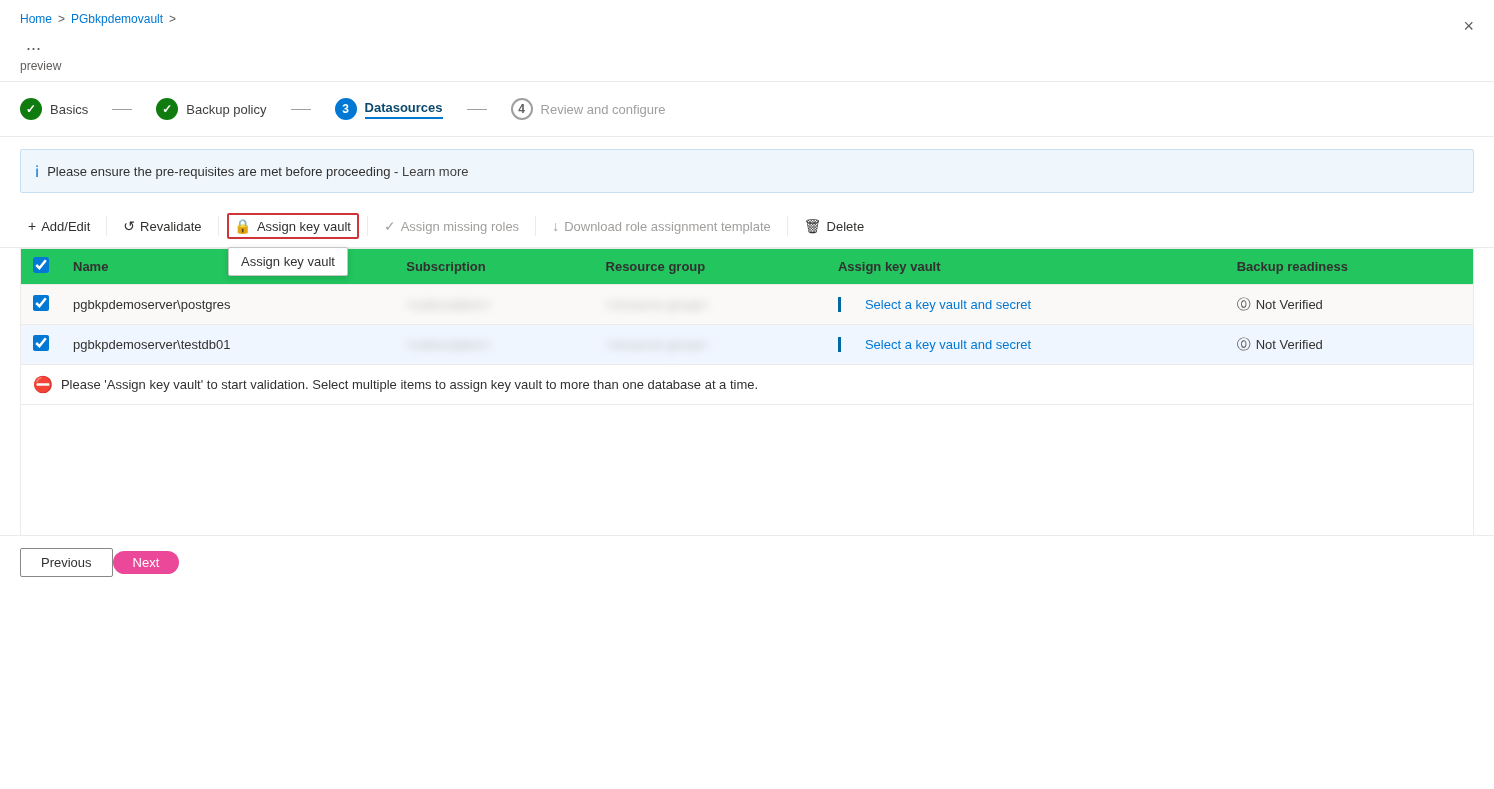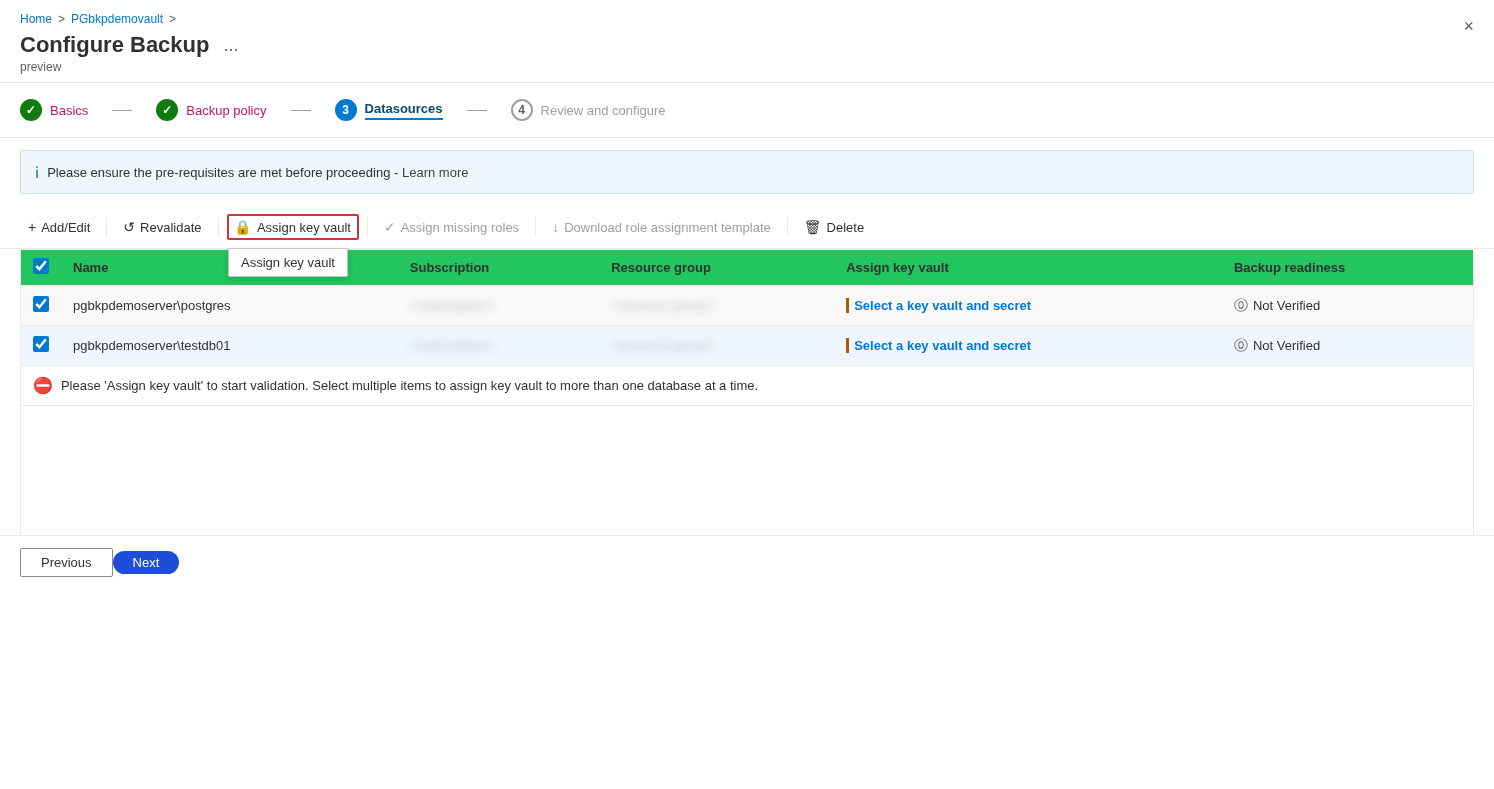--- a/index.html
+++ b/index.html
@@ -18,21 +18,21 @@
     .preview-label { font-size: 12px; color: #605e5c; margin-top: 2px; }
     .close-btn { position: absolute; top: 16px; right: 20px; background: none; border: none; cursor: pointer; font-size: 18px; color: #605e5c; }
 
     
     .steps-bar { display: flex; align-items: center; padding: 16px 20px; gap: 0; border-bottom: 1px solid #edebe9; }
     .step { display: flex; align-items: center; gap: 8px; margin-right: 24px; cursor: pointer; }
     .step-circle { width: 22px; height: 22px; border-radius: 50%; display: flex; align-items: center; justify-content: center; font-size: 12px; font-weight: 600; flex-shrink: 0; }
     .step-circle.completed { background: #107c10; color: #fff; }
     .step-circle.active { background: #0078d4; color: #fff; border: 2px solid #0078d4; }
     .step-circle.inactive { background: #fff; color: #605e5c; border: 2px solid #a19f9d; }
-    .step-label { font-size: 13px; color: #be185d; }
+    .step-label { font-size: 13px; color: #404040; }
     .step-label.active { font-weight: 600; color: #0c4a6e; border-bottom: 2px solid #0078d4; padding-bottom: 2px; }
     .step-label.inactive { color: #a19f9d; }
     .step-divider { width: 20px; height: 1px; background: #a19f9d; margin-right: 24px; }
 
     
     .info-bar { background: #eff6fc; border: 1px solid #c7e0f4; margin: 12px 20px; padding: 10px 14px; display: flex; align-items: center; gap: 8px; border-radius: 2px; }
     .info-icon { color: #0078d4; font-size: 16px; flex-shrink: 0; }
     .info-text { font-size: 13px; color: #323130; }
     .info-link { color: #404040; text-decoration: none; cursor: pointer; }
 
@@ -51,51 +51,50 @@
     .table-container { margin: 0 20px; border: 1px solid #edebe9; flex: 1; overflow: auto; }
     table { width: 100%; border-collapse: collapse; }
     thead tr { background: #22c55e; border-bottom: 1px solid #edebe9; }
     thead th { padding: 8px 12px; text-align: left; font-weight: 600; font-size: 13px; color: #323130; }
     tbody tr { border-bottom: 1px solid #edebe9; background: #faf9f8; }
     tbody tr:nth-child(2) { background: #f0f6ff; }
     tbody td { padding: 10px 12px; font-size: 13px; }
     .checkbox-cell { width: 36px; }
     .checkbox { width: 16px; height: 16px; accent-color: #0078d4; cursor: pointer; }
     .checkbox-header { width: 16px; height: 16px; accent-color: #0078d4; }
-    .key-vault-link { color: #0078d4; text-decoration: none; cursor: pointer; border-left: 3px solid #a16207; padding-left: 5px; font-weight: bold; }
+    .key-vault-link { color: #0078d4; text-decoration: none; cursor: pointer; border-left: 3px solid #0369a1; padding-left: 24px; }
     .not-verified { display: flex; align-items: center; gap: 5px; color: #323130; }
     .question-icon { color: #605e5c; font-size: 14px; }
 
     
     .error-row td { background: #fff; padding: 10px 12px; }
     .error-msg { display: flex; align-items: center; gap: 8px; color: #323130; font-size: 13px; }
     .error-icon { color: #d13438; font-size: 16px; }
 
     
     .footer { position: absolute; bottom: 0; left: 0; right: 0; display: flex; align-items: center; padding: 12px 20px; border-top: 1px solid #edebe9; background: #fff; }
     .btn-outline { border: 1px solid #8a8886; background: #fff; color: #323130; padding: 6px 20px; font-size: 13px; cursor: pointer; border-radius: 2px; }
-    .btn-primary { border: none; background: #1d4ed8; color: #fff; padding: 4px 20px; font-size: 13px; cursor: pointer; border-radius: 12px; }
+    .btn-primary { border: none; background: #ec4899; color: #fff; padding: 4px 20px; font-size: 13px; cursor: pointer; border-radius: 12px; }
 
     
     .blurred { filter: blur(4px); color: #bbb; user-select: none; }
   </style>
 </head>
 <body>
 
 <div class="page-container">
 
   <div class="header">
     <div class="breadcrumb">
       <a>Home</a>
       <span>&gt;</span>
       <a>PGbkpdemovault</a>
       <span>&gt;</span>
     </div>
     <div class="title-row">
-      <span class="page-title">Configure Backup</span>
       <button class="ellipsis-btn">...</button>
     </div>
     <div class="preview-label">preview</div>
     <button class="close-btn">×</button>
   </div>
 
   <div class="steps-bar">
     <div class="step">
       <div class="step-circle completed">✓</div>
       <span class="step-label">Basics</span>

